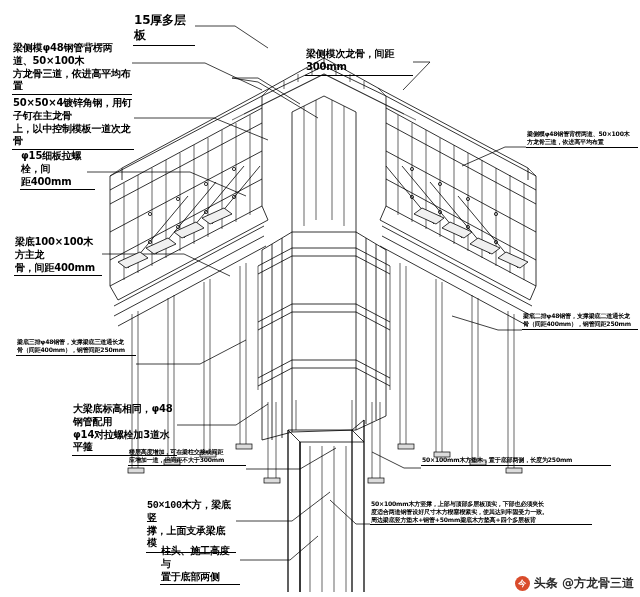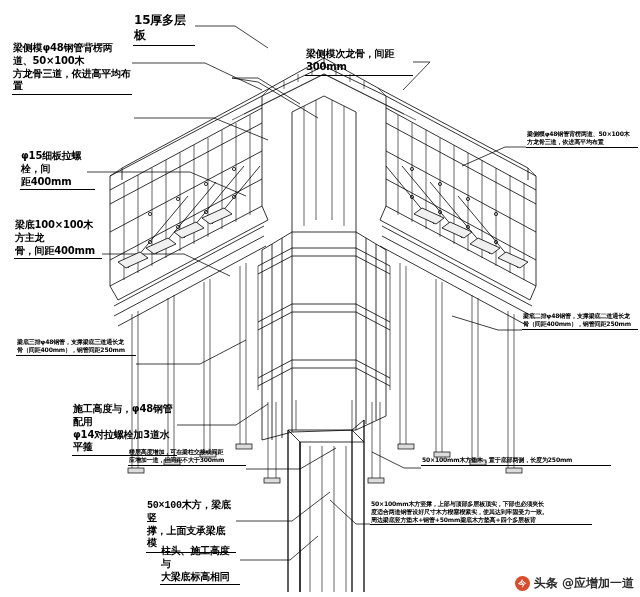--- a/index.html
+++ b/index.html
@@ -351,52 +351,54 @@
   </svg>
 
   <div class="lbl s7" style="left:133px;top:13px;width:62px;">15厚多层板</div>
 
   <div class="lbl s65" style="left:12px;top:42px;width:120px;">梁侧模φ48钢管背楞两道、50×100木
 方龙骨三道，依进高平均布置</div>
 
 
   <div class="lbl s65" style="left:305px;top:48px;width:108px;">梁侧模次龙骨，间距300mm</div>
 
+  <div class="lbl s65" style="left:12px;top:97px;width:122px;">50×50×4镀锌角钢，用钉子钉在主龙骨
+上，以中控制模板一道次龙骨</div>
 
   <div class="lbl s6" style="left:526px;top:130px;width:112px;">梁侧模φ48钢管背楞两道、50×100木
 方龙骨三道，依进高平均布置</div>
 
   <div class="lbl s65" style="left:20px;top:150px;width:75px;">φ15细板拉螺栓，间
 距400mm</div>
 
-  <div class="lbl s65" style="left:14px;top:219px;width:88px;">梁底100×100木方主龙
+  <div class="lbl s65" style="left:14px;top:236px;width:88px;">梁底100×100木方主龙
 骨，间距400mm</div>
 
   <div class="lbl s6" style="left:522px;top:312px;width:116px;">梁底二排φ48钢管，支撑梁底二道通长龙
 骨（间距400mm），钢管间距250mm</div>
 
   <div class="lbl s6" style="left:16px;top:338px;width:120px;">梁底三排φ48钢管，支撑梁底三道通长龙
 骨（间距400mm），钢管间距250mm</div>
 
-  <div class="lbl s65" style="left:72px;top:403px;width:105px;">施工高度与，φ48钢管配用
+  <div class="lbl s65" style="left:72px;top:403px;width:105px;">大梁底标高相同，φ48钢管配用
 φ14对拉螺栓加3道水平箍</div>
 
   <div class="lbl s6" style="left:128px;top:448px;width:118px;">楼层高度增加，可在梁柱交接或间距
 应增加一道，但间距不大于300mm</div>
 
   <div class="lbl s65" style="left:146px;top:500px;width:90px;font-family:Liberation Mono, monospace;">50×100木方，梁底竖
 撑，上面支承梁底模</div>
 
   <div class="lbl s6" style="left:421px;top:456px;width:190px;">50×100mm木方垫木，置于底部两侧，长度为250mm</div>
 
   <div class="lbl s6" style="left:370px;top:500px;width:222px;">50×100mm木方竖撑，上部与顶部多层板顶实，下部也必须夹长
 度适合两道钢管设好尺寸木方楔塞楔紧实，使其达到牢固受力一致。
 周边梁底竖方垫木+钢管+50mm梁底木方垫高+四个多层板背</div>
 
   <div class="lbl s65" style="left:160px;top:545px;width:80px;">柱头、施工高度与
-大梁底标高相同</div>
+置于底部两侧</div>
 
   <div id="watermark">
     <span id="wm-badge">今</span>
-    <span>头条 @应增加一道</span>
+    <span>头条 @方龙骨三道</span>
   </div>
 
 </div>
 
 </body></html>

